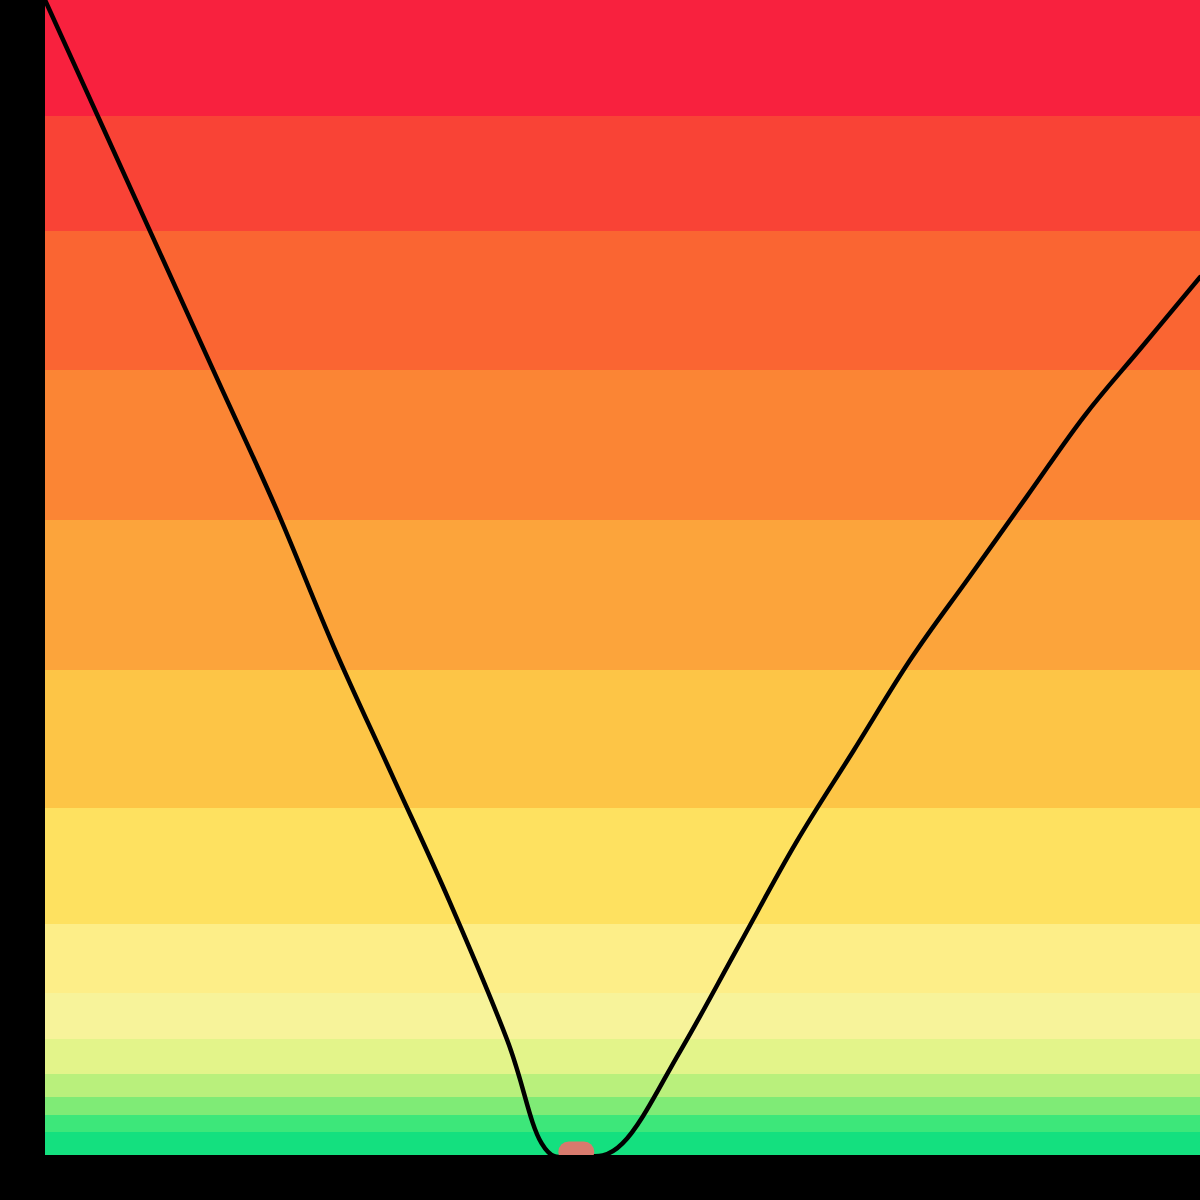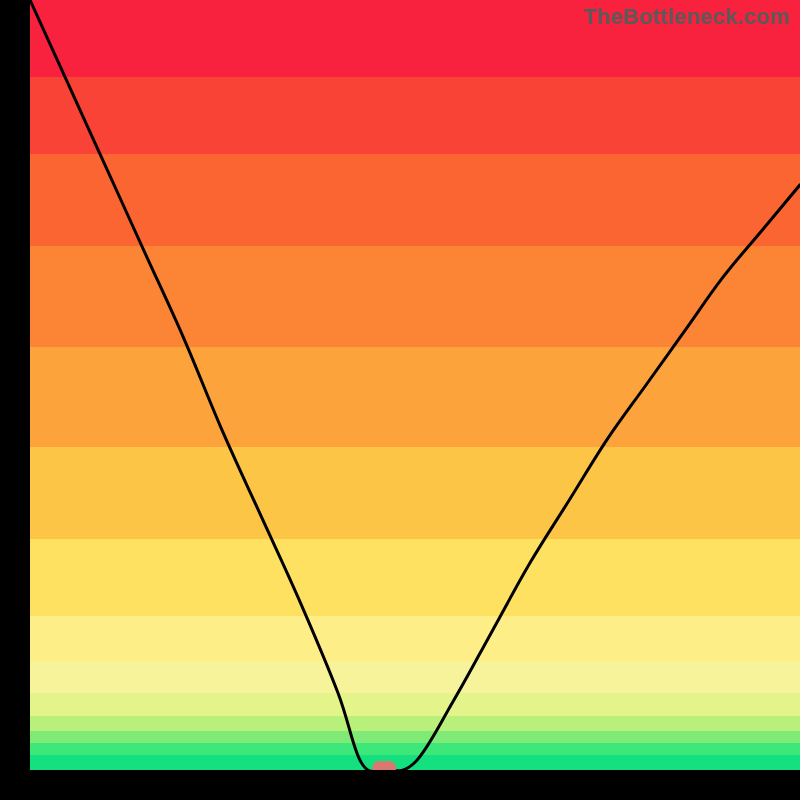--- a/index.html
+++ b/index.html
@@ -69,14 +69,13 @@
           <stop offset="90%" stop-color="#f8213e"></stop>
           <stop offset="100%" stop-color="#f8213e"></stop>
         </linearGradient>
       </defs>
       <rect x="30" y="0" width="770" height="770" fill="url(#bg-grad)"></rect>
       <path d="M 30 0 C 36.93 15.246000000000008, 54.64 54.208000000000055, 68.5 84.70000000000005 C 82.36 115.19200000000004, 93.14 138.908, 107 169.39999999999998 C 120.86 199.89199999999997, 131.64 223.60800000000003, 145.5 254.10000000000002 C 159.36 284.59200000000004, 170.14 306.92199999999997, 184 338.79999999999995 C 197.86 370.67799999999994, 208.64 399.322, 222.5 431.2 C 236.36 463.078, 247.14 485.40799999999996, 261 515.9 C 274.86 546.3919999999999, 285.64 568.722, 299.5 600.6 C 313.36 632.4780000000001, 326.912 663.894, 338 693 C 349.088 722.106, 352.78400000000005 748.4399999999999, 361.1 762.3 C 369.416 776.16, 374.498 770, 384.2 770 C 393.902 770, 402.526 774.774, 415 762.3 C 427.474 749.8259999999999, 439.64000000000004 724.2620000000001, 453.50000000000006 700.7 C 467.36000000000007 677.138, 478.14 656.348, 492 631.4 C 505.86 606.452, 516.64 585.662, 530.5 562.1 C 544.36 538.538, 555.14 522.676, 569 500.5 C 582.86 478.324, 593.64 459.69, 607.5 438.9 C 621.36 418.10999999999996, 632.14 404.404, 646 385 C 659.86 365.596, 670.64 350.504, 684.5 331.1 C 698.36 311.696, 709.14 295.218, 723 277.2 C 736.86 259.18199999999996, 747.64 247.632, 761.5 231 C 775.36 214.368, 793.07 193.11599999999996, 800 184.79999999999995" fill="none" stroke="#000" stroke-width="3" stroke-linecap="round" stroke-linejoin="round"></path>
       <rect x="372.2" y="761" width="24" height="14" rx="7" ry="7" fill="#d87a6d"></rect>
       <rect x="0" y="0" width="30" height="800" fill="#000"></rect>
       <rect x="0" y="770" width="800" height="30" fill="#000"></rect>
     </svg>
-  <div class="watermark">TheBottleneck.com</div>
 </div>
 
 </body></html>

